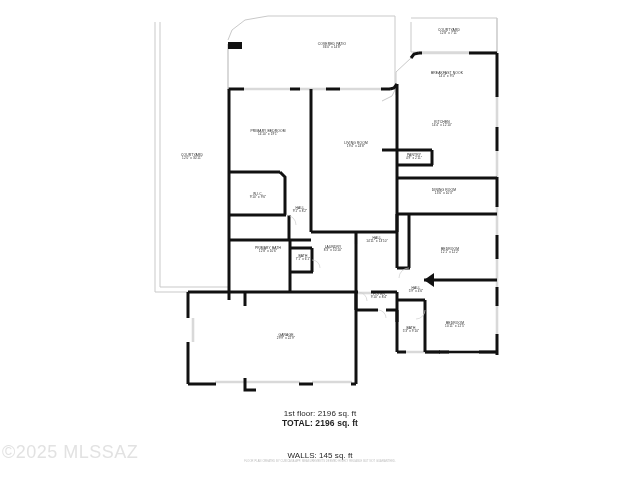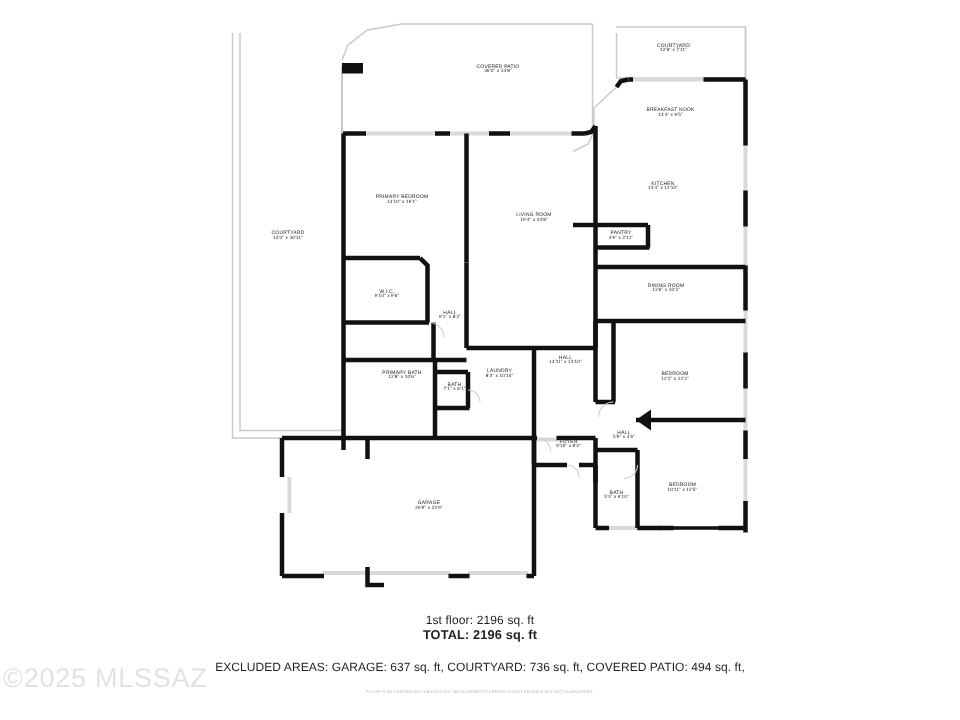--- a/index.html
+++ b/index.html
@@ -331,19 +331,19 @@
     <span class="rl-name">FOYER</span>
     <span class="rl-dim">9'10" x 8'4"</span>
   </div>
   <div class="room-label" style="left:286px; top:337px;">
     <span class="rl-name">GARAGE</span>
     <span class="rl-dim">29'9" x 22'9"</span>
   </div>
 
   <div class="summary summary-total">TOTAL: 2196 sq. ft</div>
   <div class="summary summary-floor">1st floor: 2196 sq. ft</div>
-  <div class="summary summary-excluded">EXCLUDED AREAS: GARAGE: 637 sq. ft, COURTYARD: 736 sq. ft, COVERED PATIO: 494 sq. ft,</div>
+  <div class="summary summary-walls">WALLS: 145 sq. ft</div>
 
   <div class="disclaimer">FLOOR PLAN CREATED BY CUBICASA APP. MEASUREMENTS DEEMED HIGHLY RELIABLE BUT NOT GUARANTEED.</div>
 
   <div class="watermark">©2025 MLSSAZ</div>
 
 </div>
 
 </body></html>

